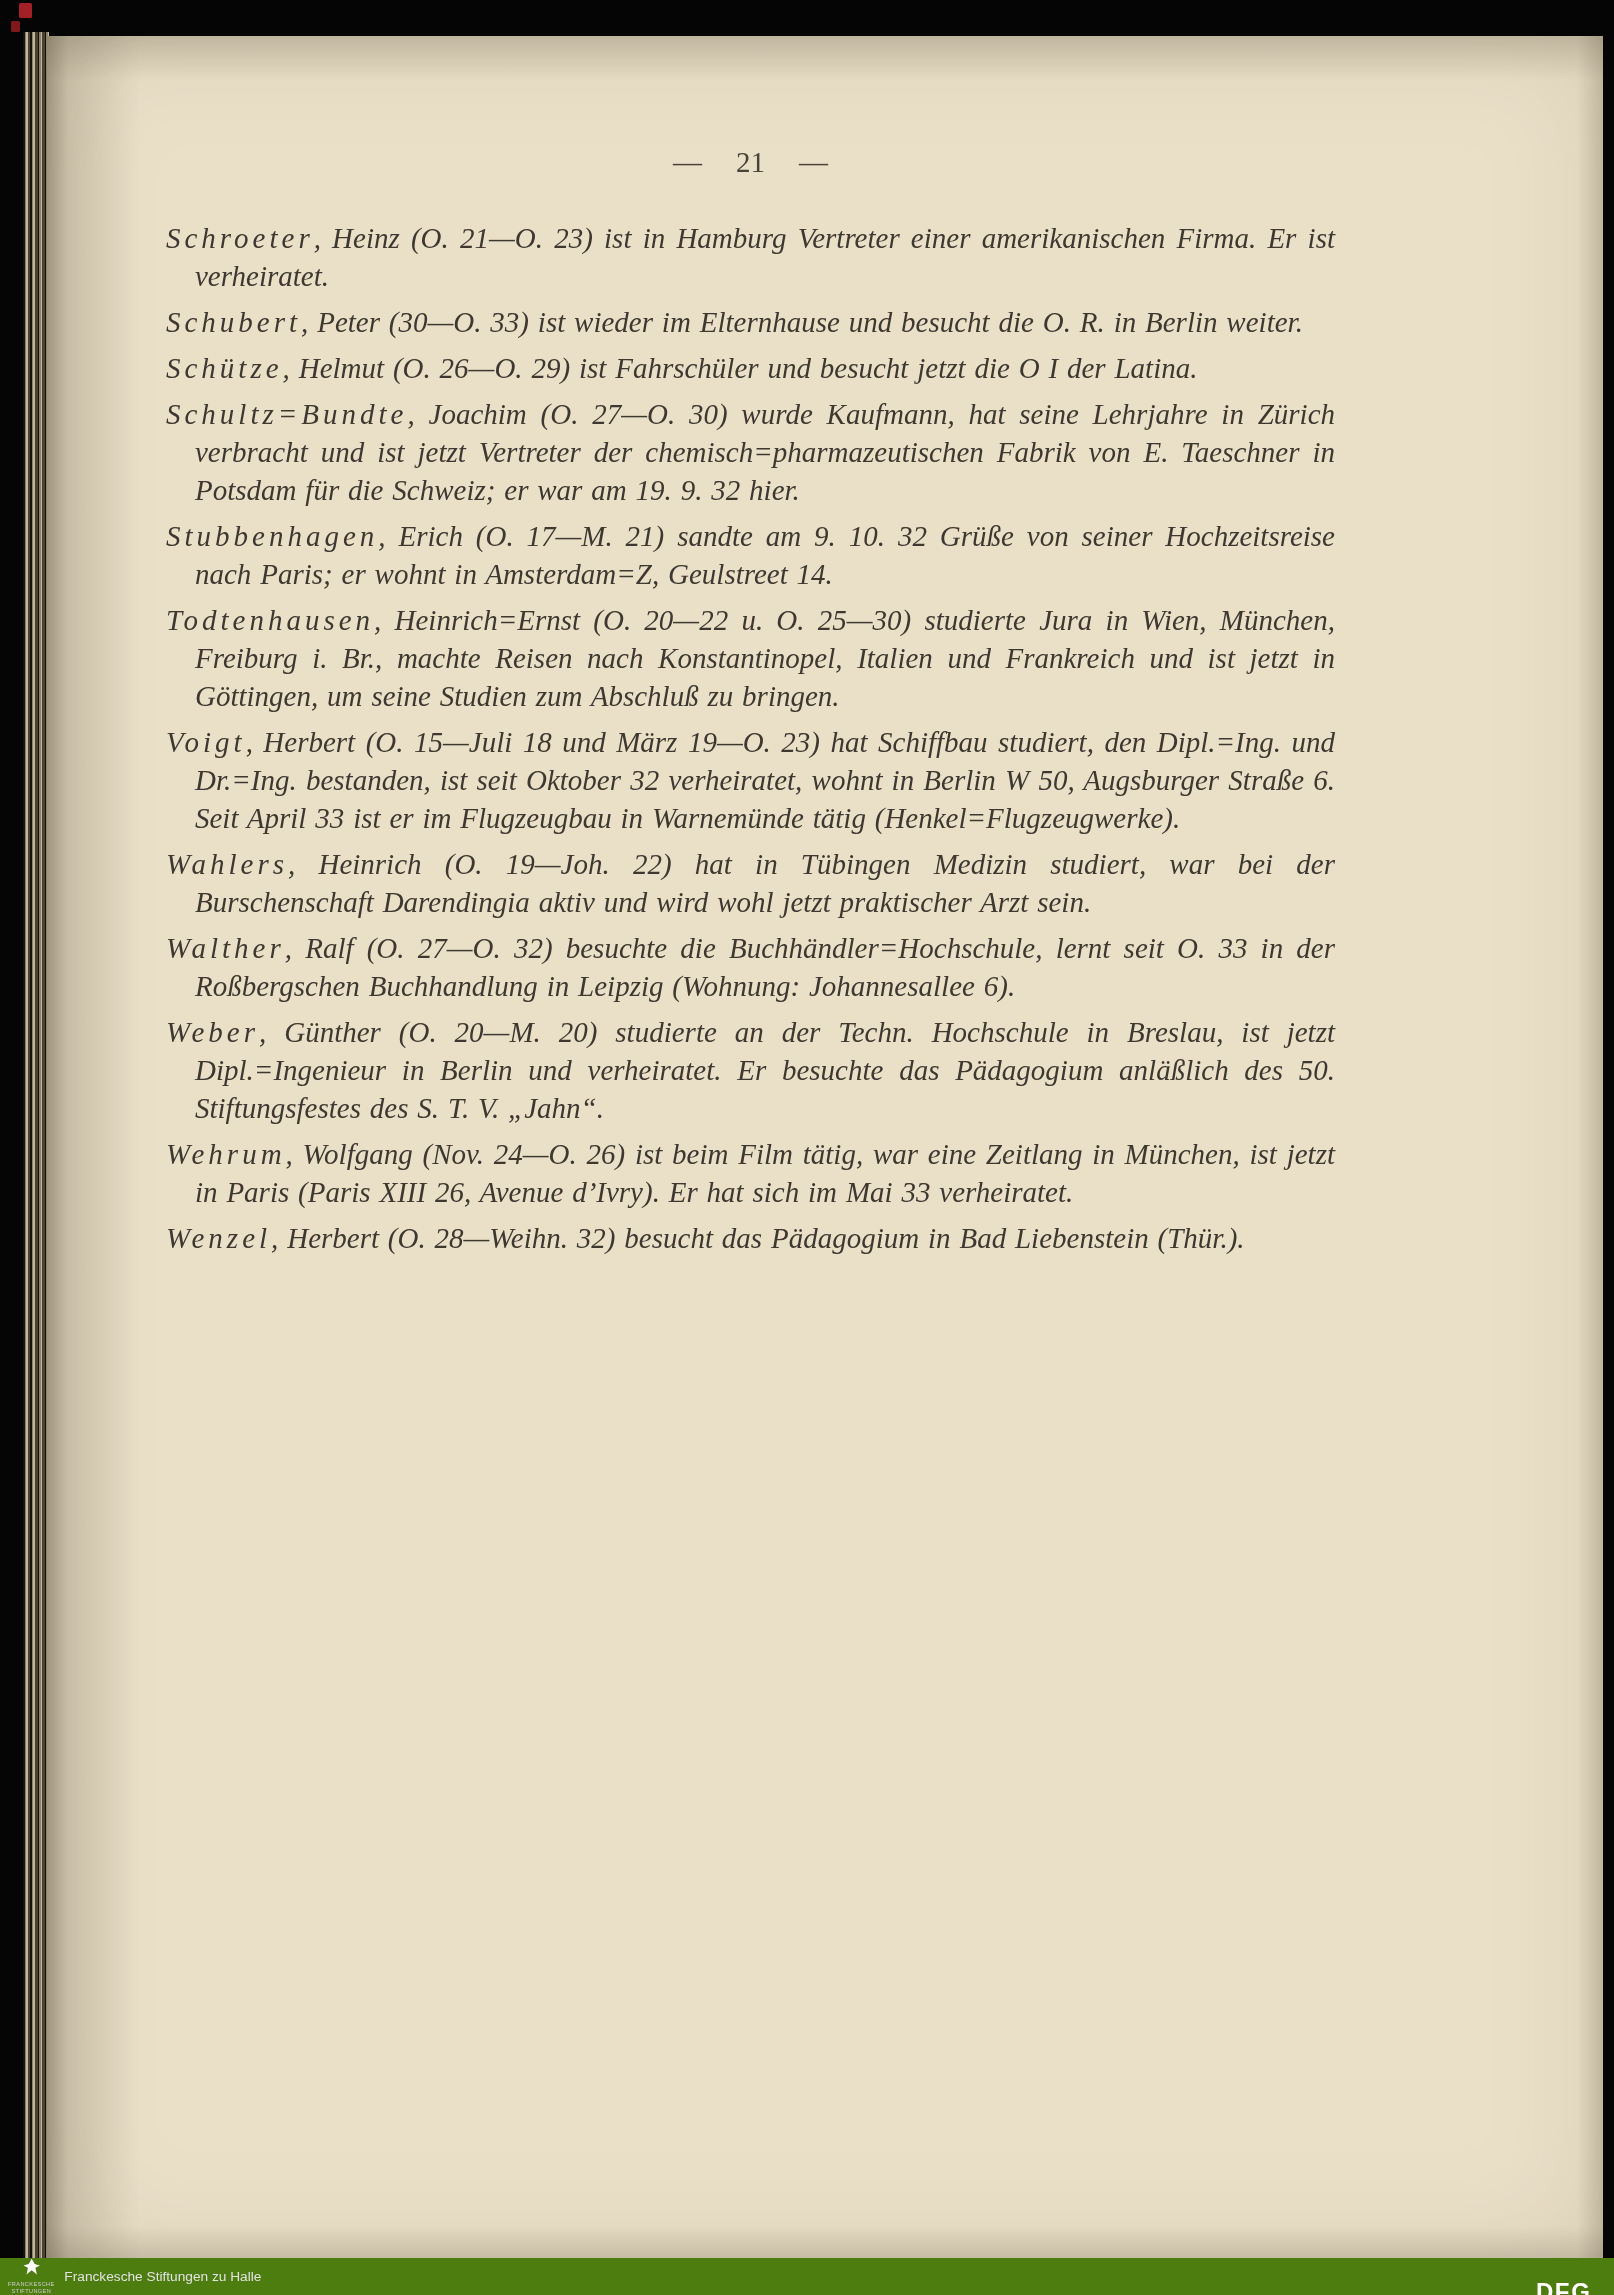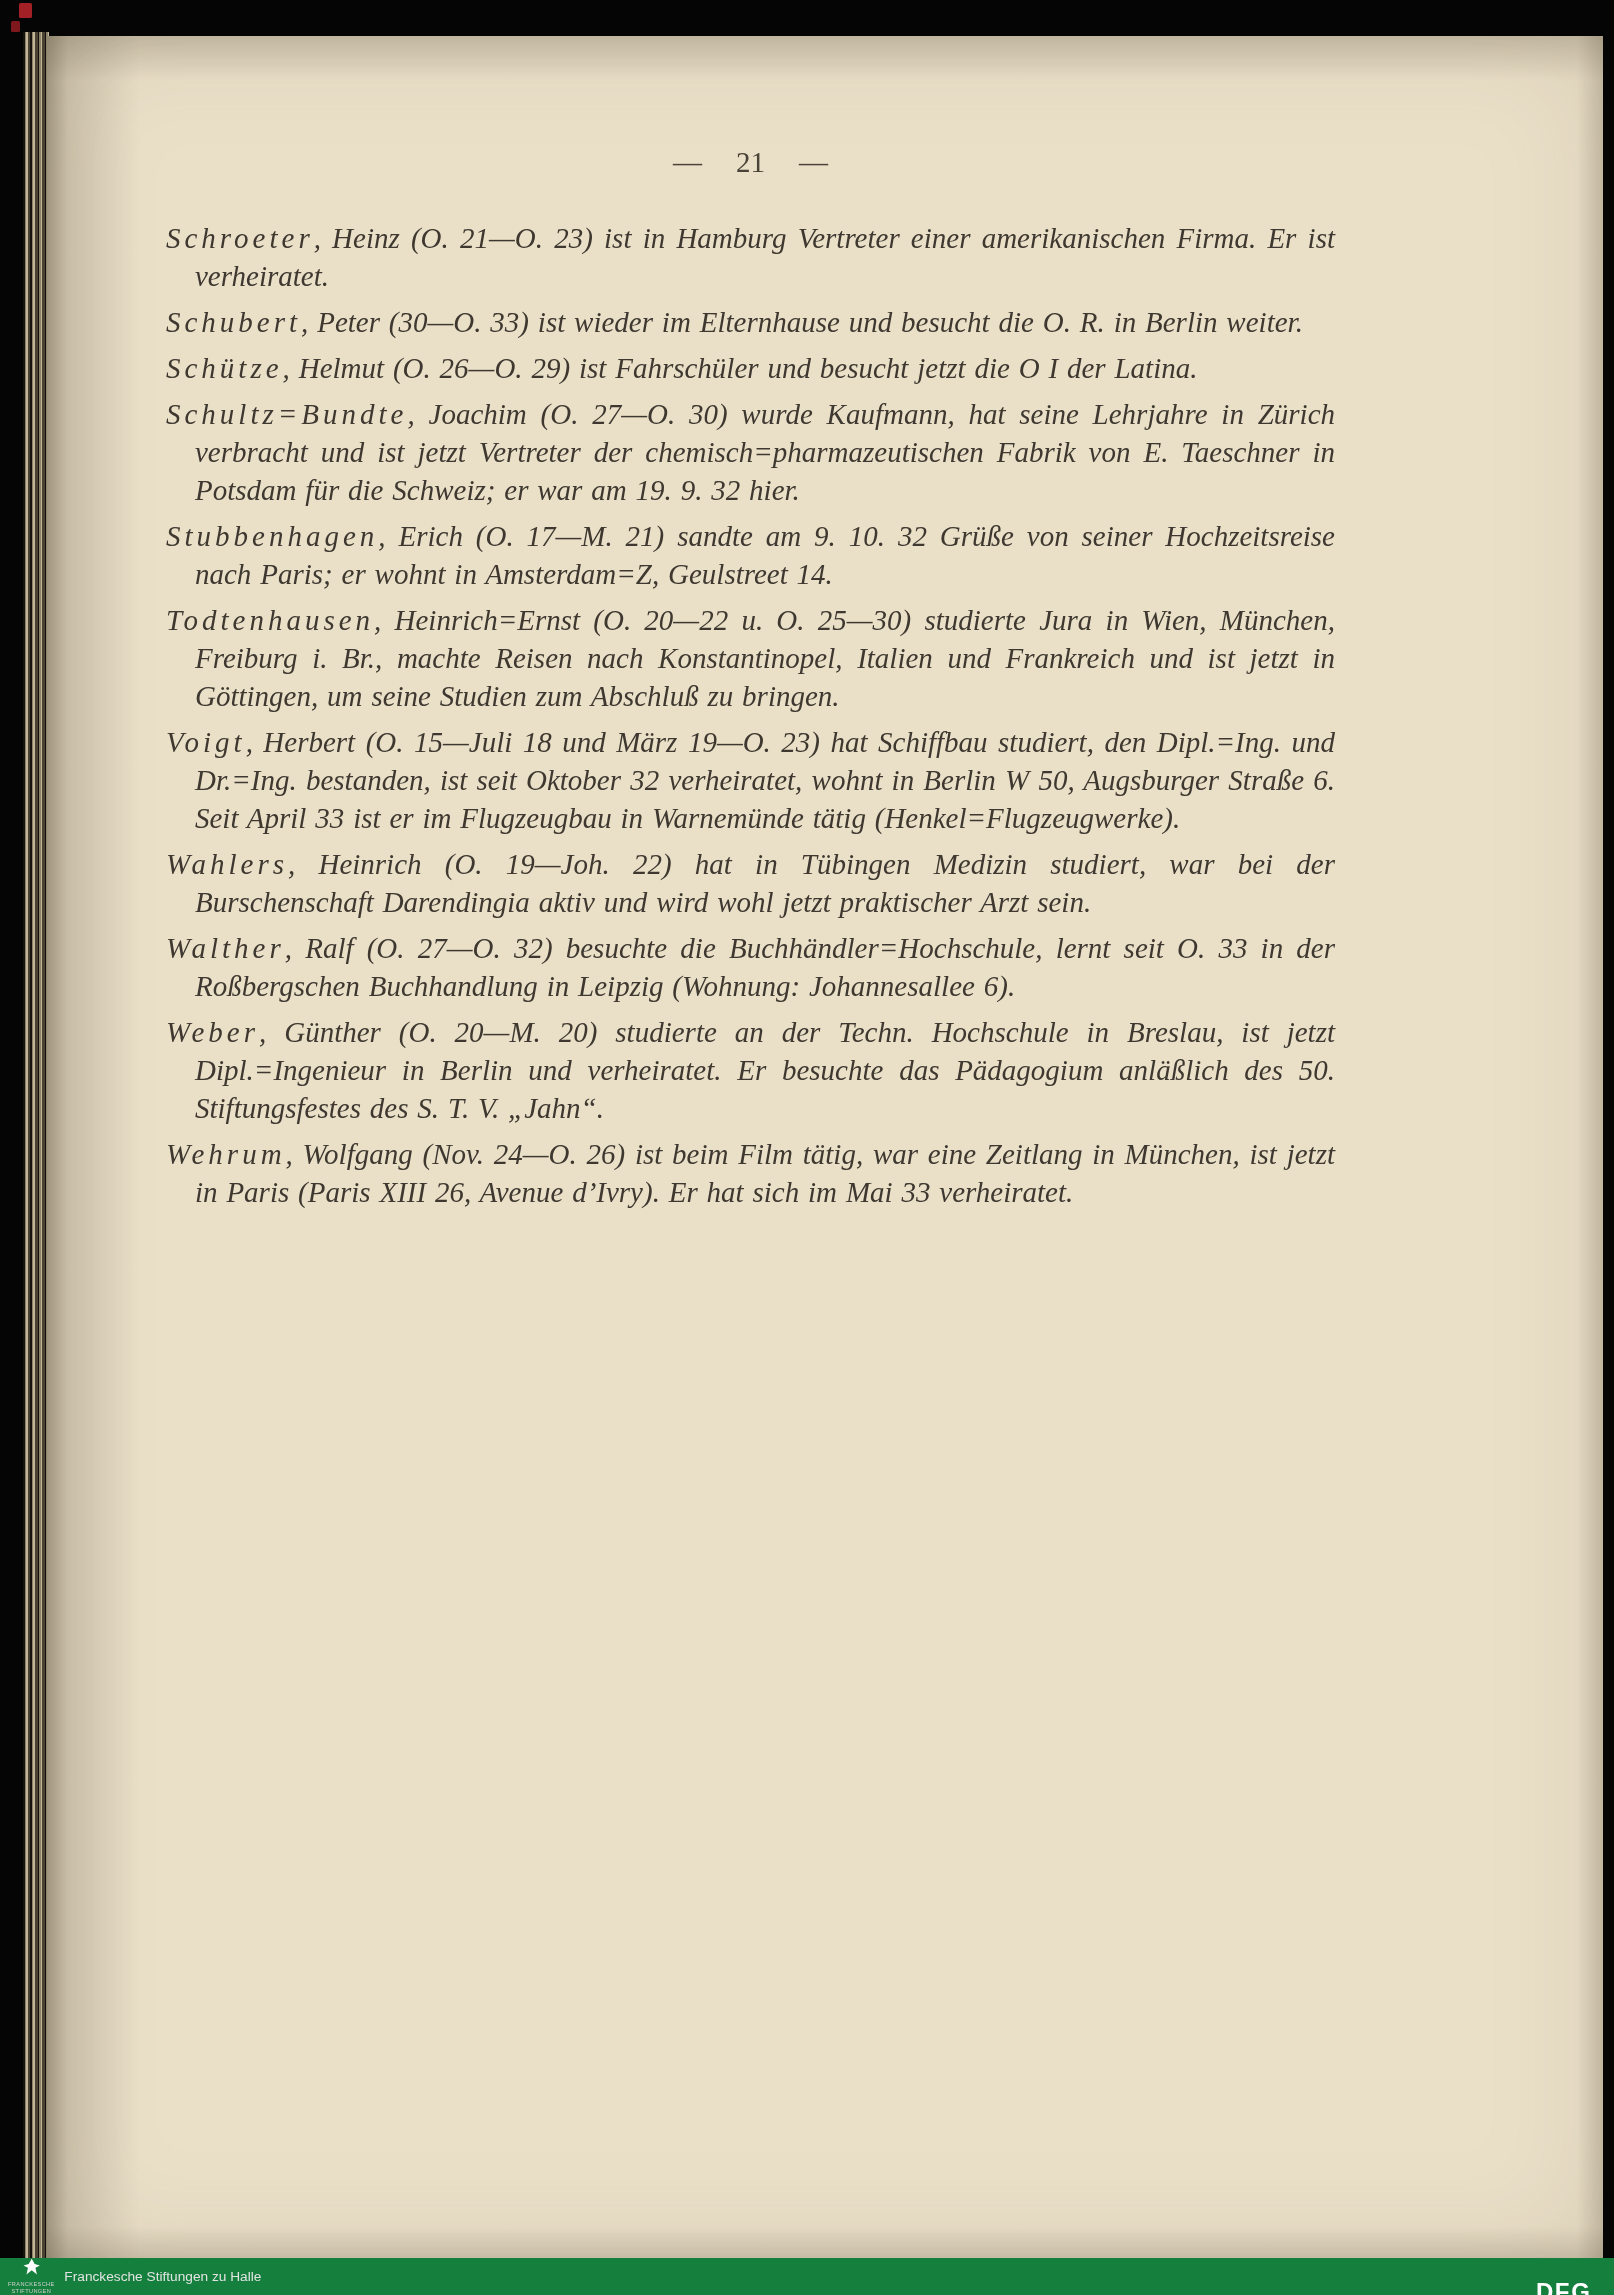--- a/index.html
+++ b/index.html
@@ -68,21 +68,21 @@
     word-spacing: 1.6px;
     font-style: italic;
   }
   .entry-name { letter-spacing: 4px; }
 
   
   .footer-bar {
     position: absolute;
     left: 0; bottom: 0;
     width: 1614px; height: 37px;
-    background: #15803d;
+    background: #4d7c0f;
     display: flex;
     align-items: center;
     justify-content: space-between;
     box-sizing: border-box;
     padding: 0 22.6px 0 8px;
     font-family: "Liberation Sans", "DejaVu Sans", sans-serif;
   }
   .footer-left { display: flex; align-items: center; gap: 9.7px; }
   .logo-box {
     display: flex; flex-direction: column; align-items: center; gap: 0.8px;
@@ -118,20 +118,21 @@
     <p class="entry"><span class="entry-name">Schubert</span><span class="entry-text">, Peter (30—O. 33) ist wieder im Elternhause und besucht die O. R. in Berlin weiter.</span></p>
     <p class="entry"><span class="entry-name">Schütze</span><span class="entry-text">, Helmut (O. 26—O. 29) ist Fahrschüler und besucht jetzt die O I der Latina.</span></p>
     <p class="entry"><span class="entry-name">Schultz=Bundte</span><span class="entry-text">, Joachim (O. 27—O. 30) wurde Kaufmann, hat seine Lehrjahre in Zürich verbracht und ist jetzt Vertreter der chemisch=pharmazeutischen Fabrik von E. Taeschner in Potsdam für die Schweiz; er war am 19. 9. 32 hier.</span></p>
     <p class="entry"><span class="entry-name">Stubbenhagen</span><span class="entry-text">, Erich (O. 17—M. 21) sandte am 9. 10. 32 Grüße von seiner Hochzeitsreise nach Paris; er wohnt in Amsterdam=Z, Geulstreet 14.</span></p>
     <p class="entry"><span class="entry-name">Todtenhausen</span><span class="entry-text">, Heinrich=Ernst (O. 20—22 u. O. 25—30) studierte Jura in Wien, München, Freiburg i. Br., machte Reisen nach Konstantinopel, Italien und Frankreich und ist jetzt in Göttingen, um seine Studien zum Abschluß zu bringen.</span></p>
     <p class="entry"><span class="entry-name">Voigt</span><span class="entry-text">, Herbert (O. 15—Juli 18 und März 19—O. 23) hat Schiffbau studiert, den Dipl.=Ing. und Dr.=Ing. bestanden, ist seit Oktober 32 verheiratet, wohnt in Berlin W 50, Augsburger Straße 6. Seit April 33 ist er im Flugzeugbau in Warnemünde tätig (Henkel=Flugzeugwerke).</span></p>
     <p class="entry"><span class="entry-name">Wahlers</span><span class="entry-text">, Heinrich (O. 19—Joh. 22) hat in Tübingen Medizin studiert, war bei der Burschenschaft Darendingia aktiv und wird wohl jetzt praktischer Arzt sein.</span></p>
     <p class="entry"><span class="entry-name">Walther</span><span class="entry-text">, Ralf (O. 27—O. 32) besuchte die Buchhändler=Hochschule, lernt seit O. 33 in der Roßbergschen Buchhandlung in Leipzig (Wohnung: Johannesallee 6).</span></p>
     <p class="entry"><span class="entry-name">Weber</span><span class="entry-text">, Günther (O. 20—M. 20) studierte an der Techn. Hochschule in Breslau, ist jetzt Dipl.=Ingenieur in Berlin und verheiratet. Er besuchte das Pädagogium anläßlich des 50. Stiftungsfestes des S. T. V. „Jahn“.</span></p>
     <p class="entry"><span class="entry-name">Wehrum</span><span class="entry-text">, Wolfgang (Nov. 24—O. 26) ist beim Film tätig, war eine Zeitlang in München, ist jetzt in Paris (Paris XIII 26, Avenue d’Ivry). Er hat sich im Mai 33 verheiratet.</span></p>
+    <p class="entry"><span class="entry-name">Wenzel</span><span class="entry-text">, Herbert (O. 28—Weihn. 32) besucht das Pädagogium in Bad Liebenstein (Thür.).</span></p>
 
   </div>
 </div>
 
 <div class="footer-bar">
   <div class="footer-left">
     <div class="logo-box">
       <span>
         <svg width="19.4" height="19.4" viewBox="0 0 26 26">
             <path d="M13 1 L17 8 L24 10 L18 13 L20 22 L13 16.5 L6 22 L8 13 L2 10 L9 8 Z" fill="#ffffff"></path>

